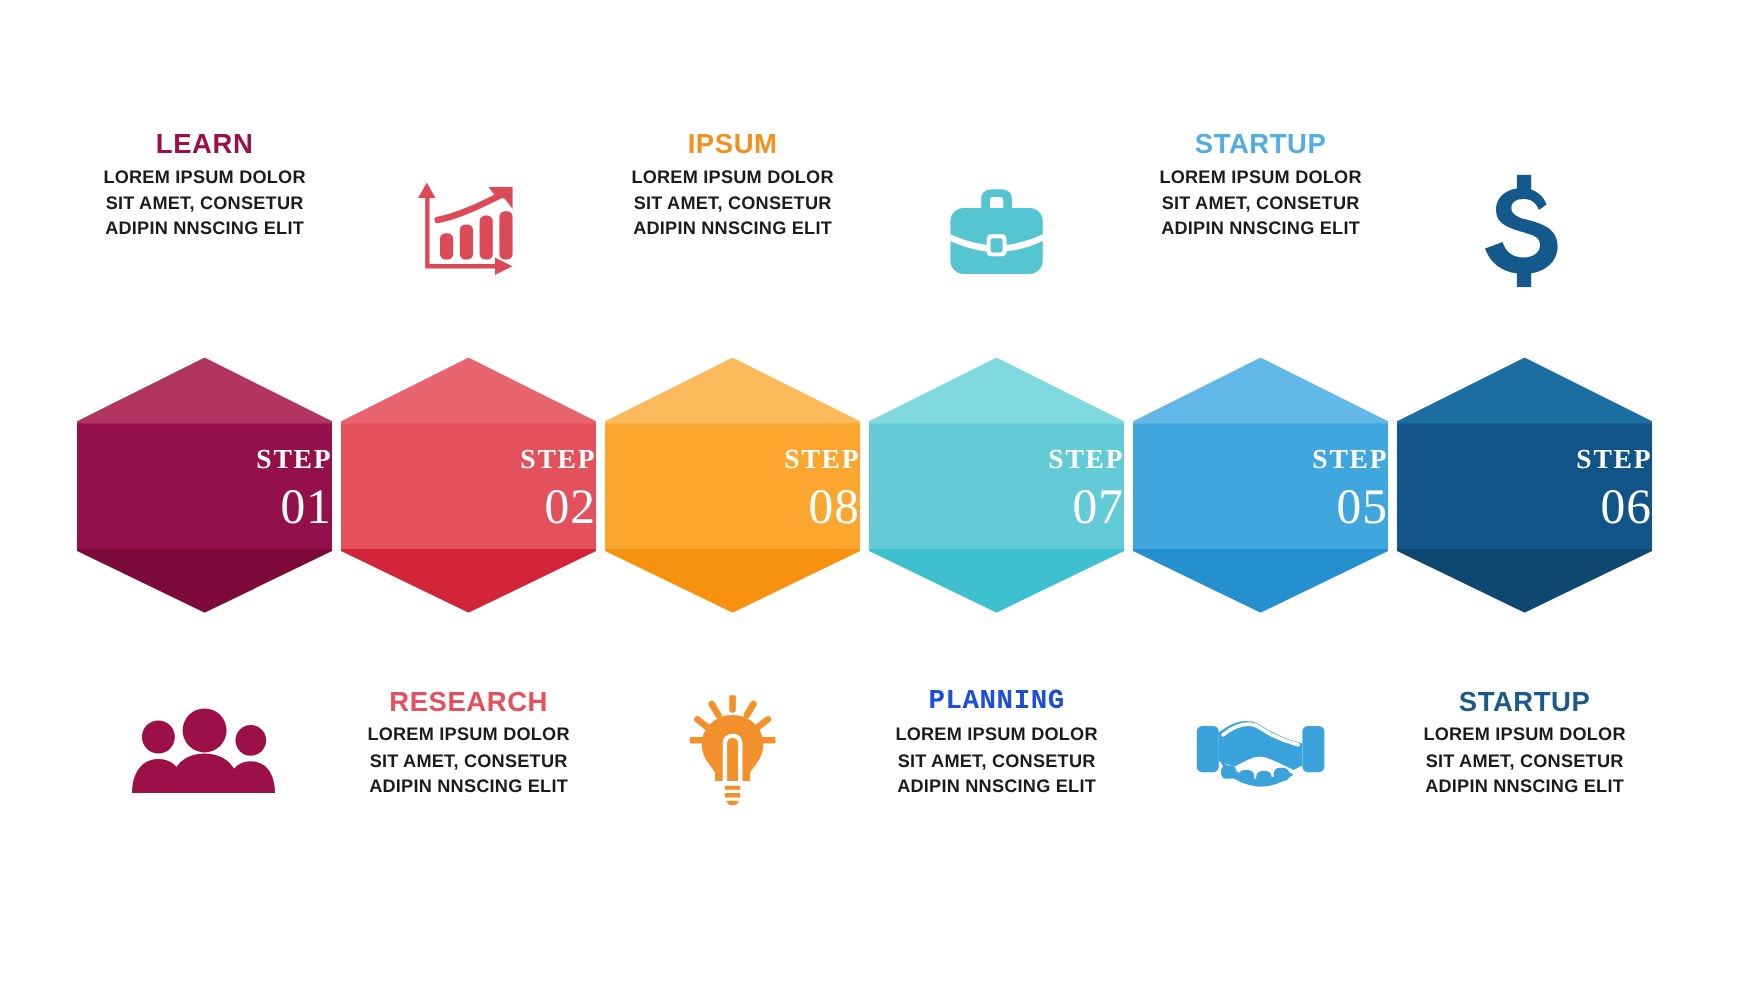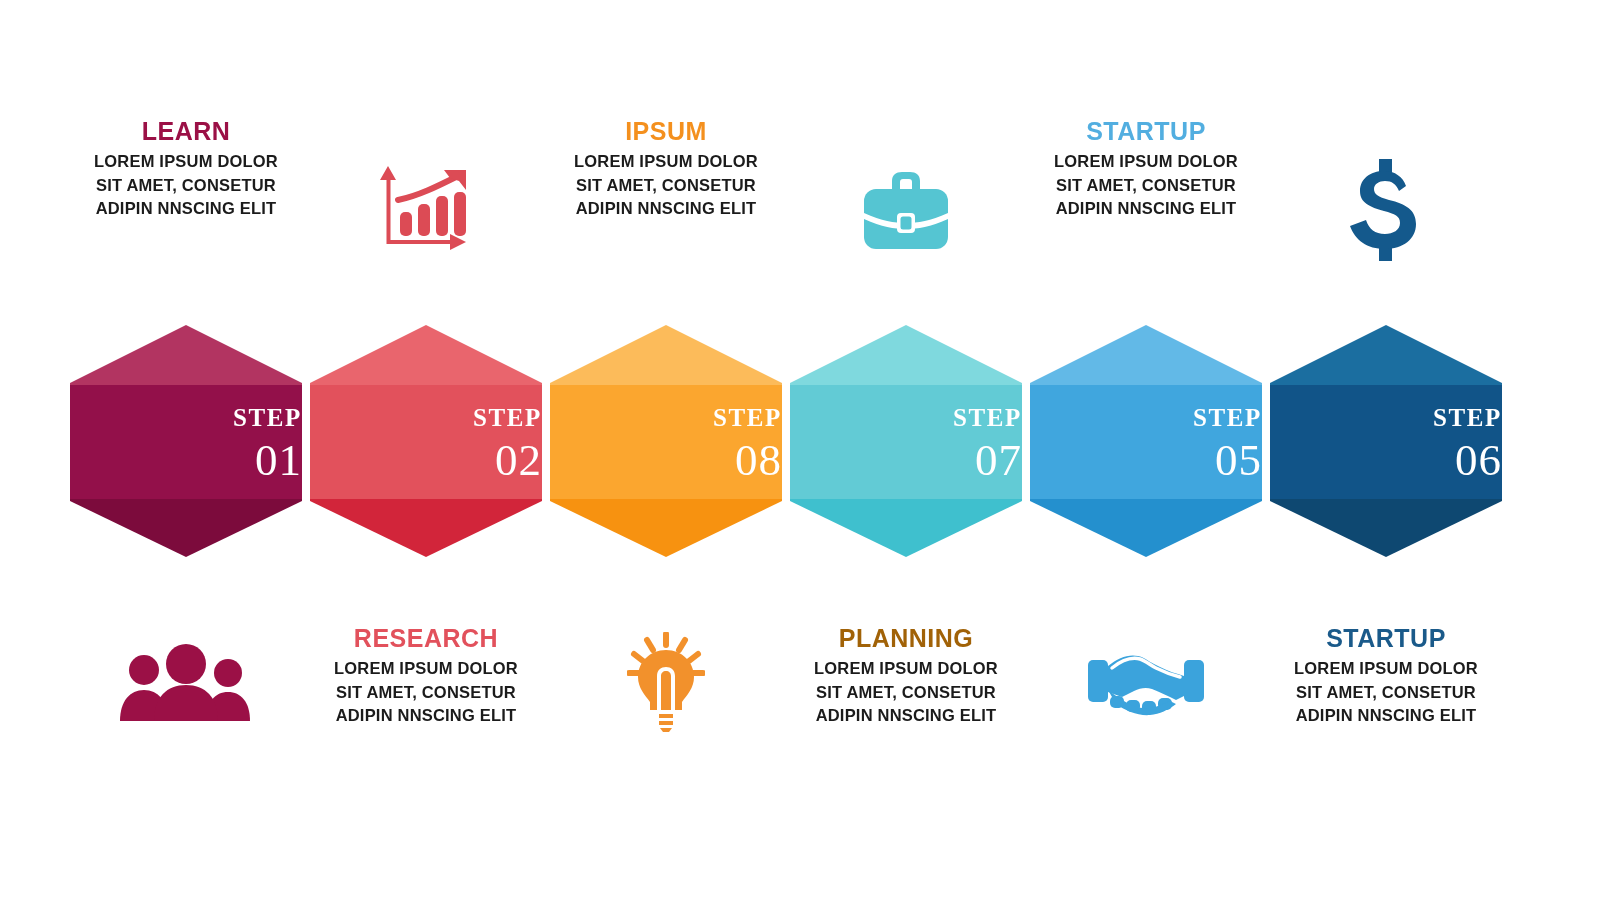--- a/index.html
+++ b/index.html
@@ -206,21 +206,21 @@
           <path d="M0 174 L232 174 L232 176 L116 232 L0 176 Z" fill="#F79210"></path>
         </svg>
         <div class="hex-label">
           <div class="hex-step">STEP</div>
           <div class="hex-num">08</div>
         </div>
       </div>
     </div>
     <div class="col" style="left: 786px;">
       <div class="textblock bot">
-        <div class="tb-title" style="color: #a16207;">PLANNING</div>
+        <div class="tb-title" style="color: #1d4ed8; font-family: Liberation Mono, monospace;">PLANNING</div>
         <div class="tb-line">LOREM IPSUM DOLOR</div>
         <div class="tb-line">SIT AMET, CONSETUR</div>
         <div class="tb-line">ADIPIN NNSCING ELIT</div>
       </div>
       <div class="iconslot top">
         <svg xmlns="http://www.w3.org/2000/svg" width="96" height="86" viewBox="0 0 96 86">
           <path d="M34 22 L34 14 C34 8 38 5 44 5 L52 5 C58 5 62 8 62 14 L62 22 L54 22 L54 15 C54 13 53 12 51 12 L45 12 C43 12 42 13 42 15 L42 22 Z" fill="#55C5D2"></path>
           <rect x="6" y="22" width="84" height="60" rx="12" fill="#55C5D2"></rect>
           <path d="M6 46 C24 54 36 56 48 56 C60 56 72 54 90 46 L90 52 C72 60 60 62 48 62 C36 62 24 60 6 52 Z" fill="#ffffff"></path>
           <rect x="39" y="46" width="18" height="20" rx="4" fill="#ffffff"></rect>

